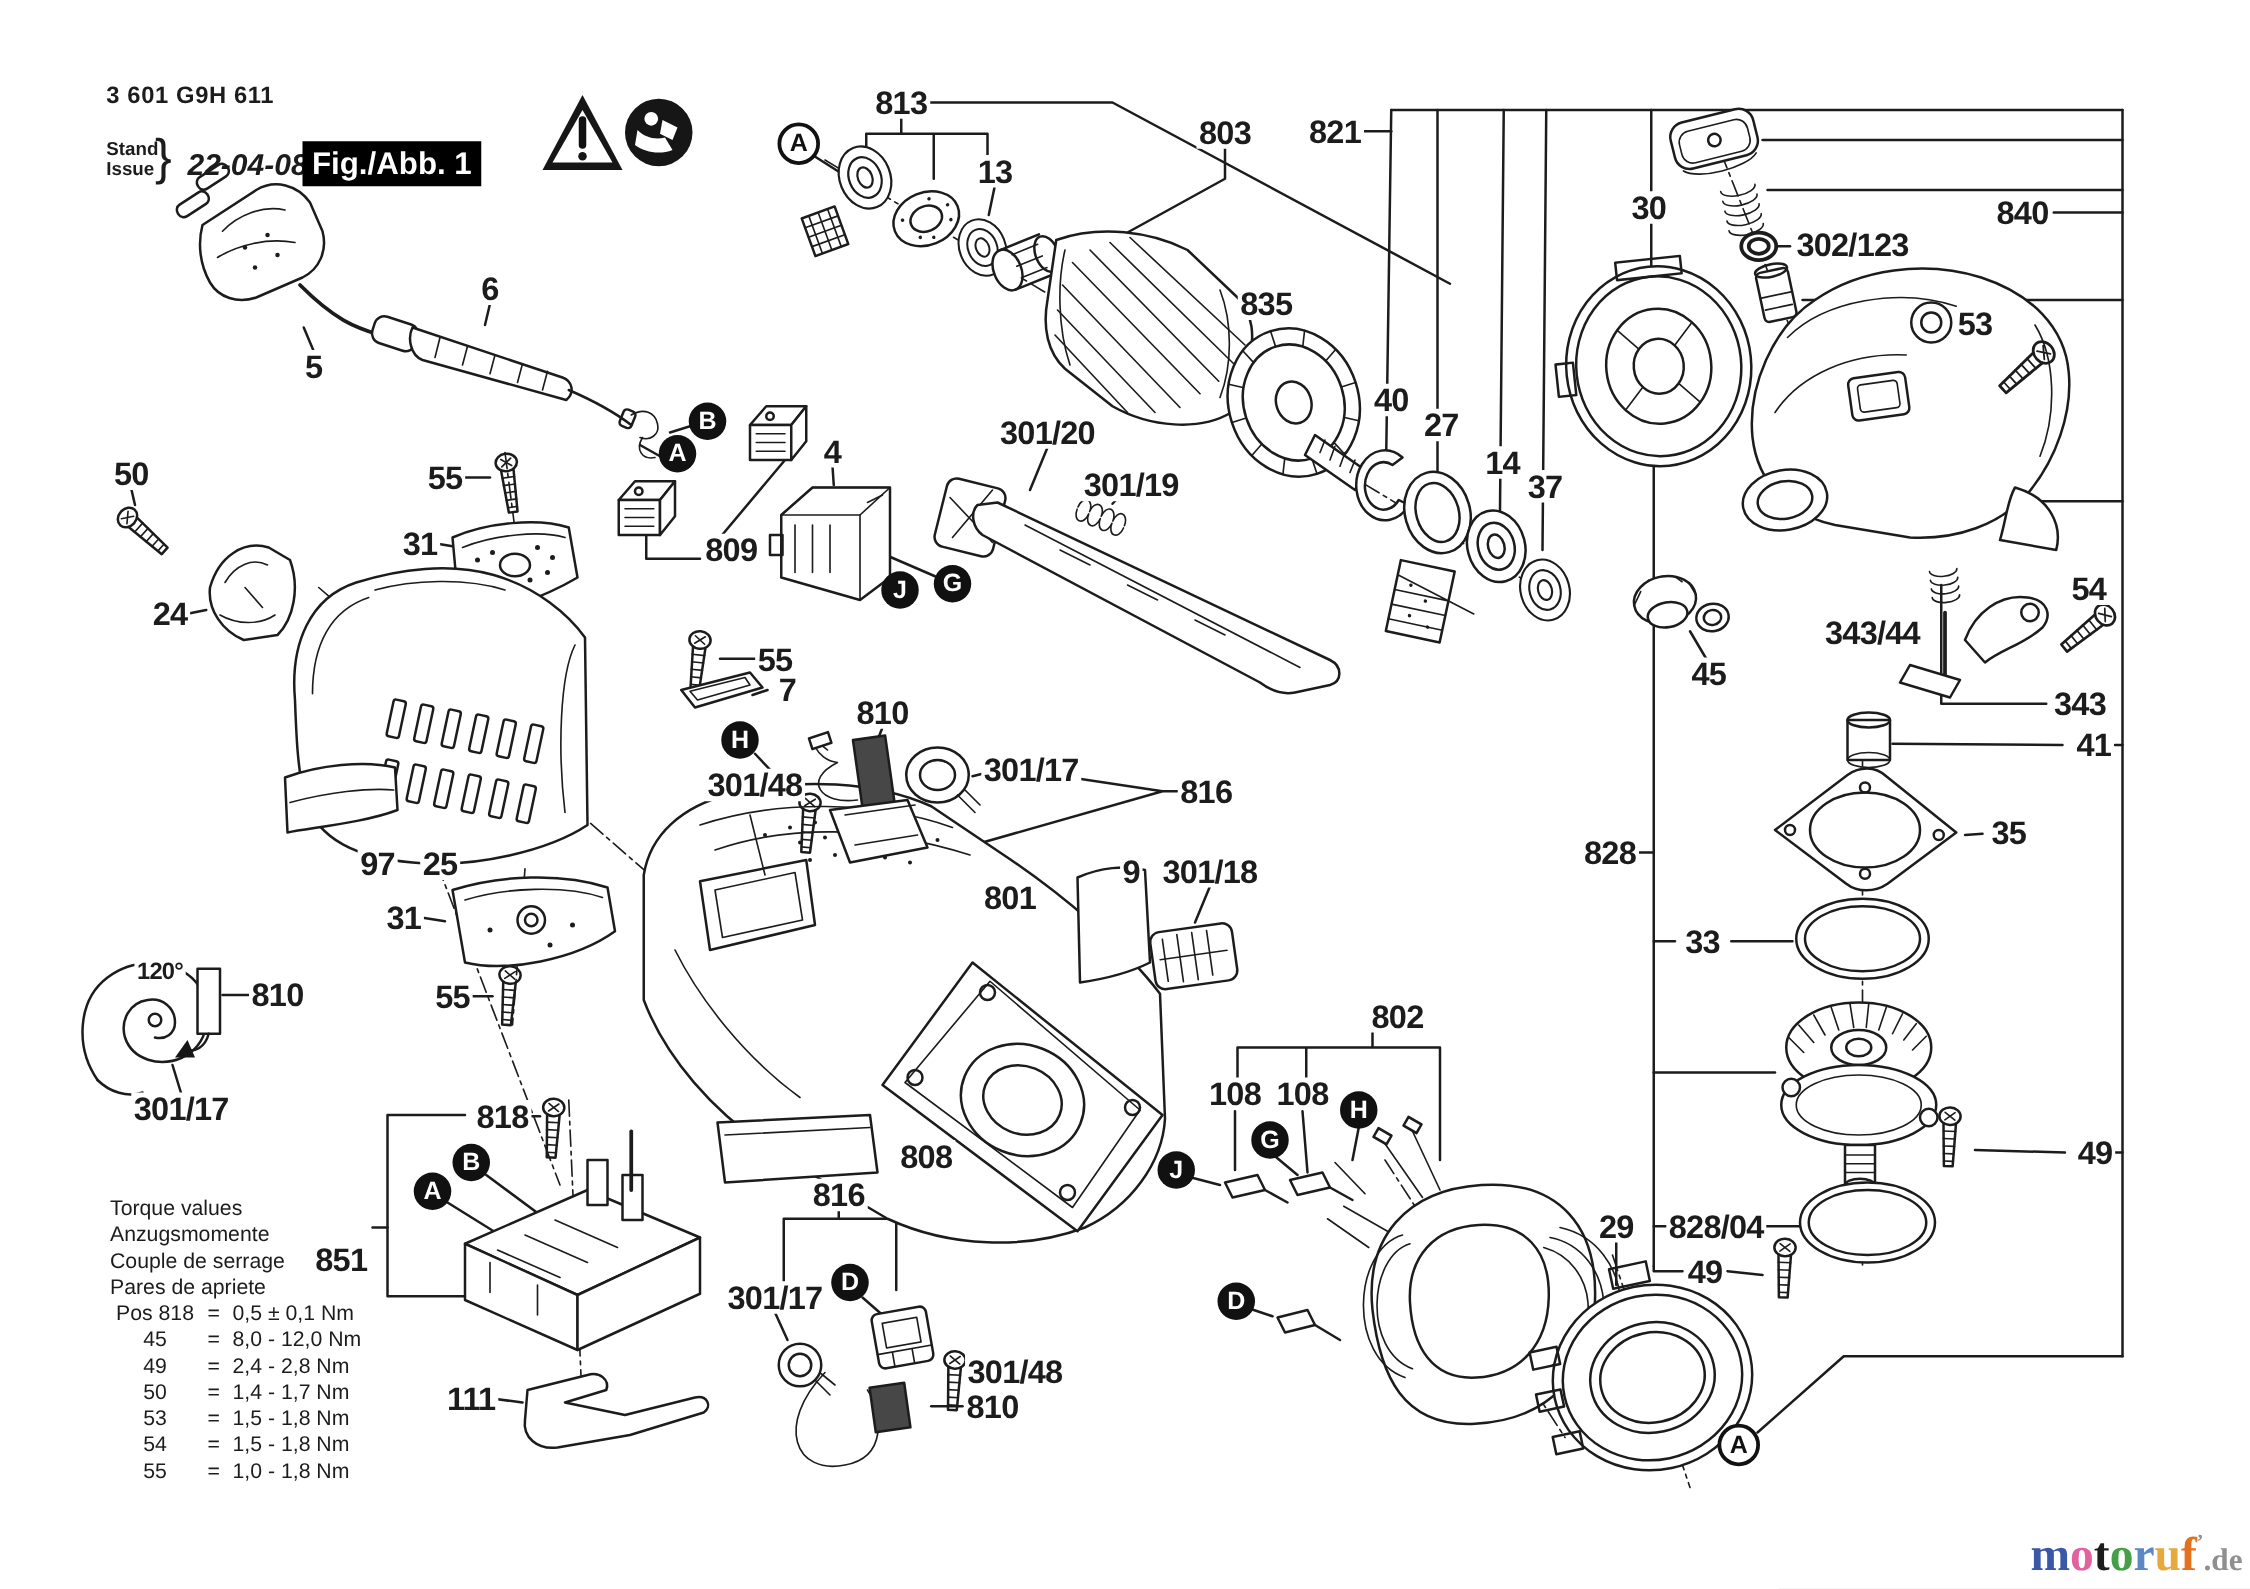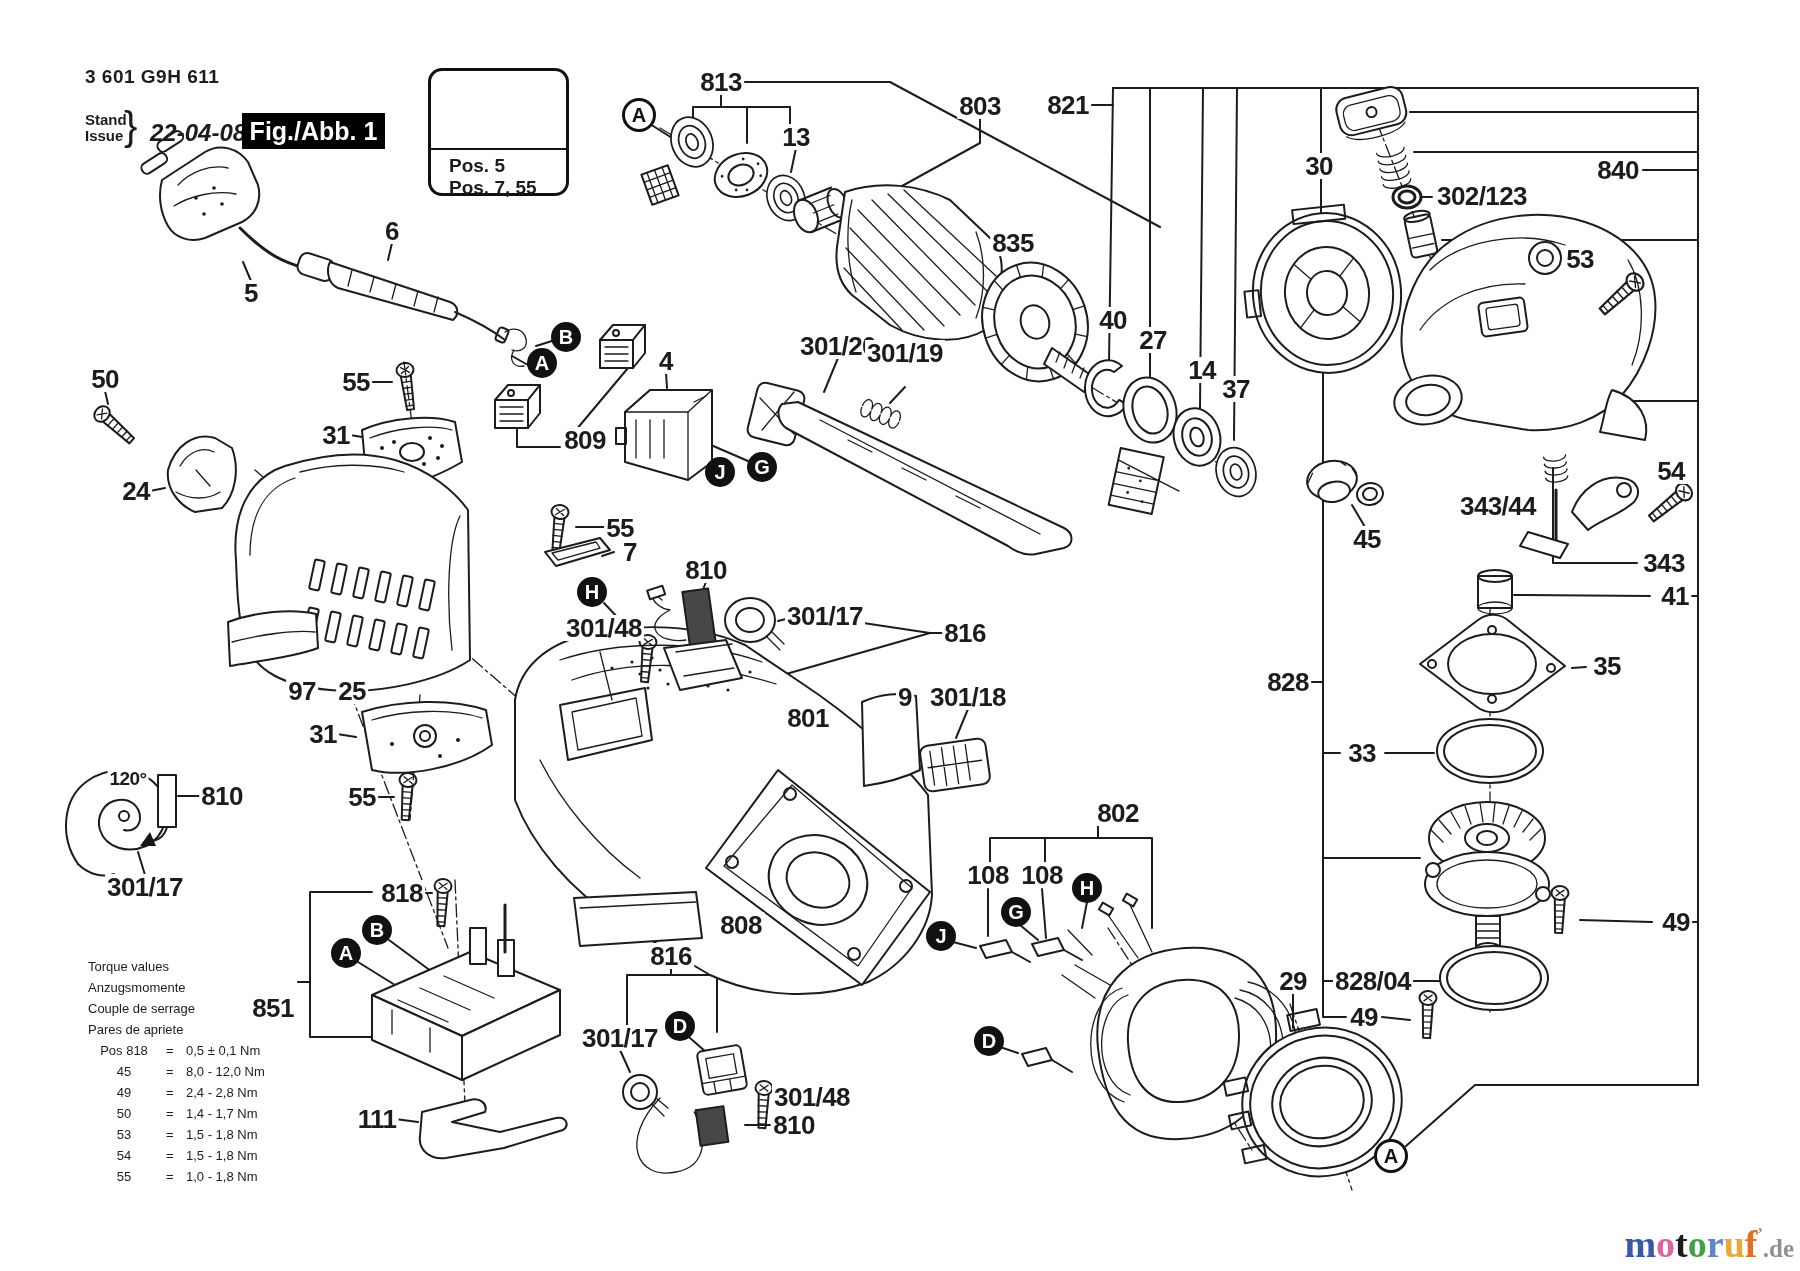--- a/index.html
+++ b/index.html
@@ -24,21 +24,21 @@
   .callout.open{background:#fff;color:#111;border:3px solid #111;width:28px;height:28px;}
   .hdr-pn{position:absolute;left:85px;top:66px;font-size:19px;font-weight:700;letter-spacing:0.5px;}
   .hdr-stand{position:absolute;left:85px;top:112px;font-size:15px;font-weight:700;line-height:16px;}
   .hdr-brace{position:absolute;left:124px;top:104px;font-size:40px;font-weight:400;font-family:"Liberation Sans",sans-serif;}
   .hdr-date{position:absolute;left:150px;top:119px;font-size:24px;font-weight:700;font-style:italic;}
   .figbox{position:absolute;left:242px;top:113px;width:143px;height:36px;background:#000;color:#fff;
           display:flex;align-items: center;justify-content:center;font-size:25px;font-weight:700;}
   .warnbox{position:absolute;left:428px;top:68px;width:135px;height:122px;border:3px solid #111;border-radius:14px;background:#fff;}
   .warnbox .divider{position:absolute;left:0;right:0;top:77px;border-top:2.5px solid #111;}
   .warnbox .pos{position:absolute;left:18px;font-size:19px;font-weight:700;white-space:nowrap;}
-  .torque{position:absolute;left:88px;top:956px;font-size:13px;line-height:21px;}
+  .torque{position:absolute;left:88px;top:956px;font-size:17px;line-height:21px;}
   .torque .trow{display:grid;grid-template-columns:72px 14px auto;column-gap:6px;}
   .torque .tp{text-align:center;}
   .notices{position:absolute;left:1518px;top:1112px;font-size:19px;line-height:23.5px;}
   .logo{position:absolute;right:6px;bottom:8px;font-family:"Liberation Serif",serif;font-weight:700;font-size:38px;line-height:1;}
   .logo .suf{font-size:25px;font-weight:700;}
   .logo .mk{font-size:16px;vertical-align:18px;}
 </style>
 </head>
 <body>
 
@@ -601,25 +601,20 @@
 
 <div class="hdr-pn">3 601 G9H 611</div>
 <div class="hdr-stand">
   <div>Stand</div>
   <div>Issue</div>
 </div>
 <div class="hdr-brace">}</div>
 <div class="hdr-date">22-04-08</div>
 <div class="figbox">Fig./Abb. 1</div>
 
-<div class="warnbox">
-  <div class="divider"></div>
-  <div class="pos" style="top:84px">Pos. 5</div>
-  <div class="pos" style="top:106px">Pos. 7, 55</div>
-</div>
 
 <div class="torque">
   <div id="torque-titles">
         <div>Torque values</div>
         <div>Anzugsmomente</div>
         <div>Couple de serrage</div>
         <div>Pares de apriete</div>
       </div>
   <div id="torque-rows">
         <div class="trow">
@@ -675,21 +670,21 @@
       <div class="part-label" style="left: 1580px; top: 259px;">53</div>
       <div class="part-label" style="left: 251px; top: 293px;">5</div>
       <div class="part-label" style="left: 392px; top: 231px;">6</div>
       <div class="part-label" style="left: 356px; top: 382px;">55</div>
       <div class="part-label" style="left: 105px; top: 379px;">50</div>
       <div class="part-label" style="left: 336px; top: 435px;">31</div>
       <div class="part-label" style="left: 136px; top: 491px;">24</div>
       <div class="part-label" style="left: 666px; top: 361px;">4</div>
       <div class="part-label" style="left: 585px; top: 440px;">809</div>
       <div class="part-label" style="left: 838px; top: 346px;">301/20</div>
-      <div class="part-label" style="left: 905px; top: 353px;">301/19</div>
+      <div class="part-label" style="left: 905px; top: 388px;">301/19</div>
       <div class="part-label" style="left: 1113px; top: 320px;">40</div>
       <div class="part-label" style="left: 1153px; top: 340px;">27</div>
       <div class="part-label" style="left: 1202px; top: 370px;">14</div>
       <div class="part-label" style="left: 1236px; top: 389px;">37</div>
       <div class="part-label" style="left: 1367px; top: 539px;">45</div>
       <div class="part-label" style="left: 1498px; top: 506px;">343/44</div>
       <div class="part-label" style="left: 1671px; top: 471px;">54</div>
       <div class="part-label" style="left: 1664px; top: 563px;">343</div>
       <div class="part-label" style="left: 1675px; top: 596px;">41</div>
       <div class="part-label" style="left: 1607px; top: 666px;">35</div>

